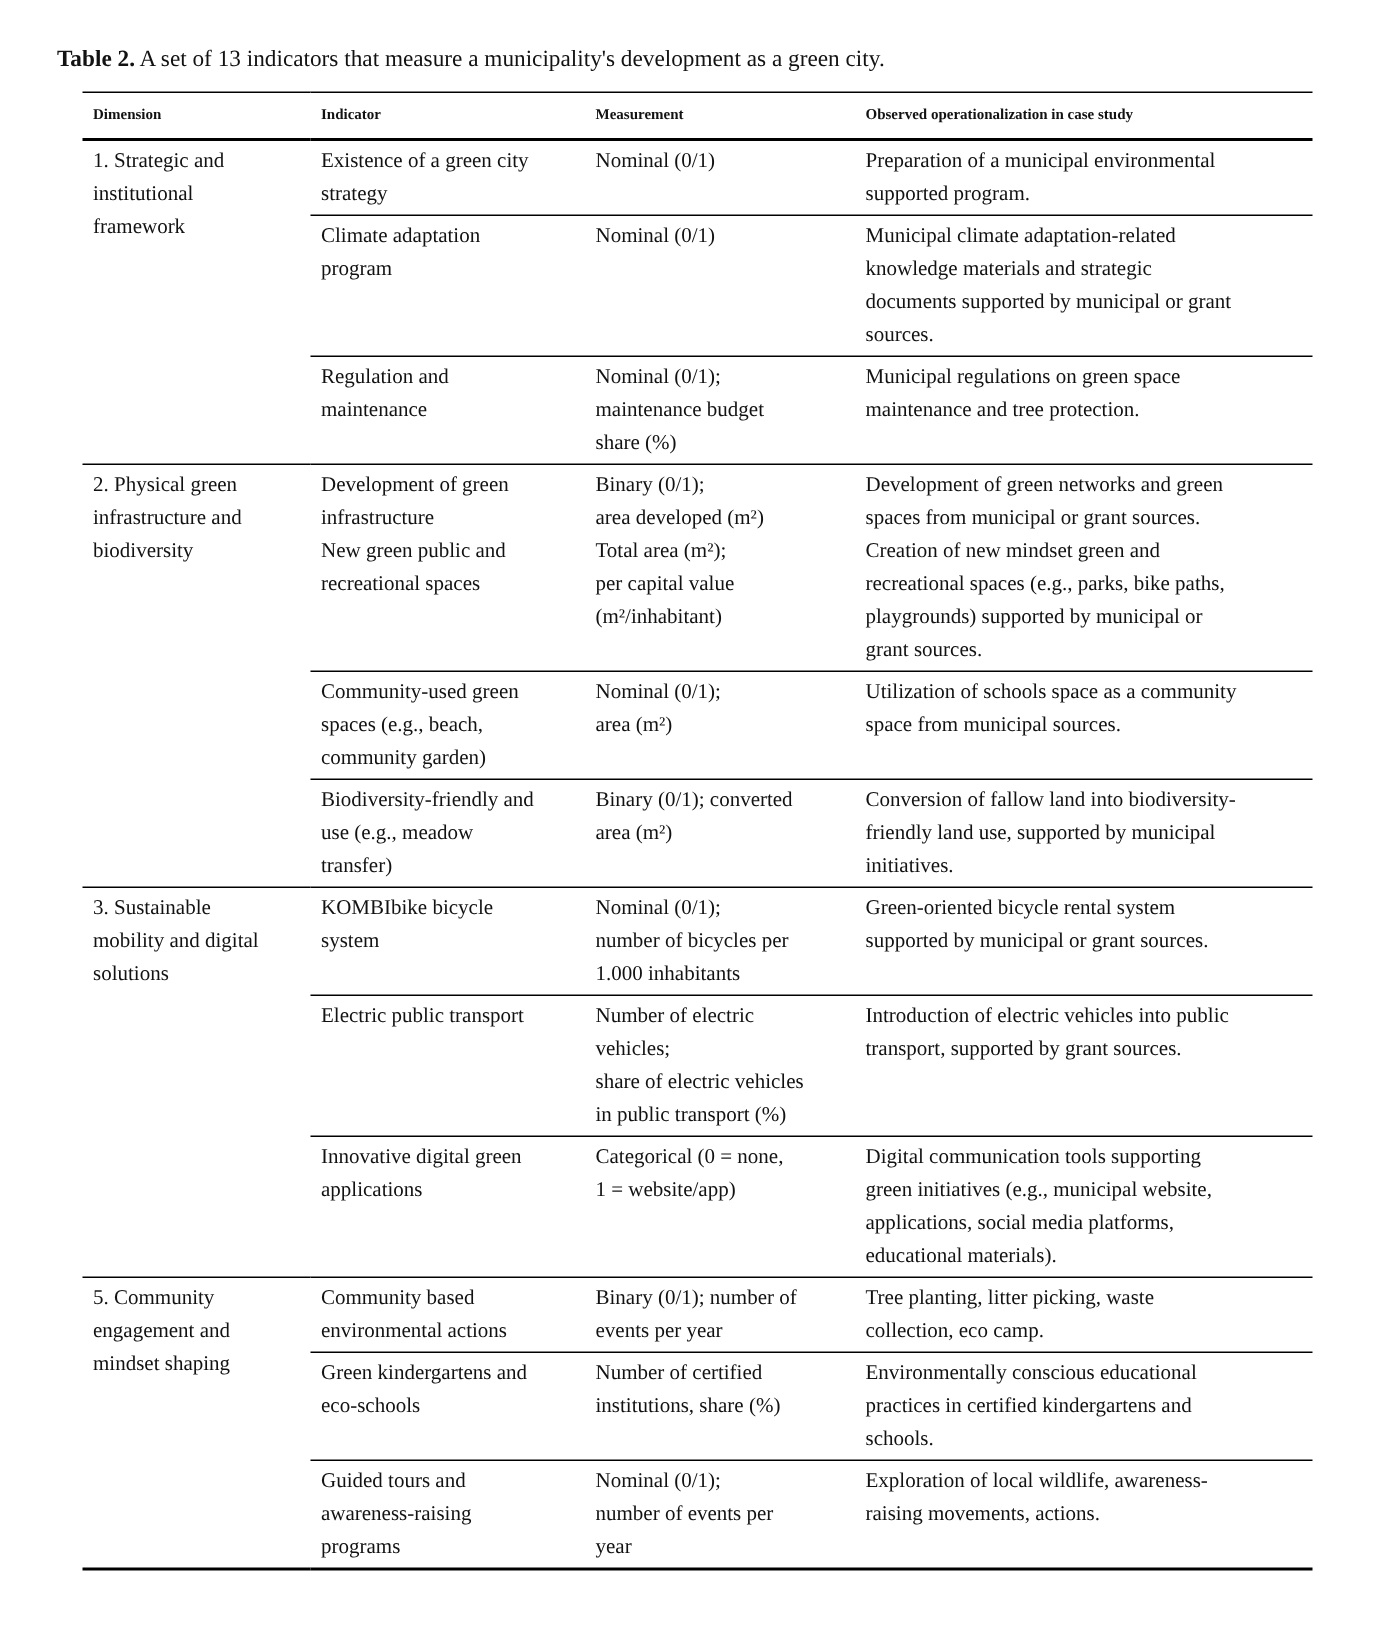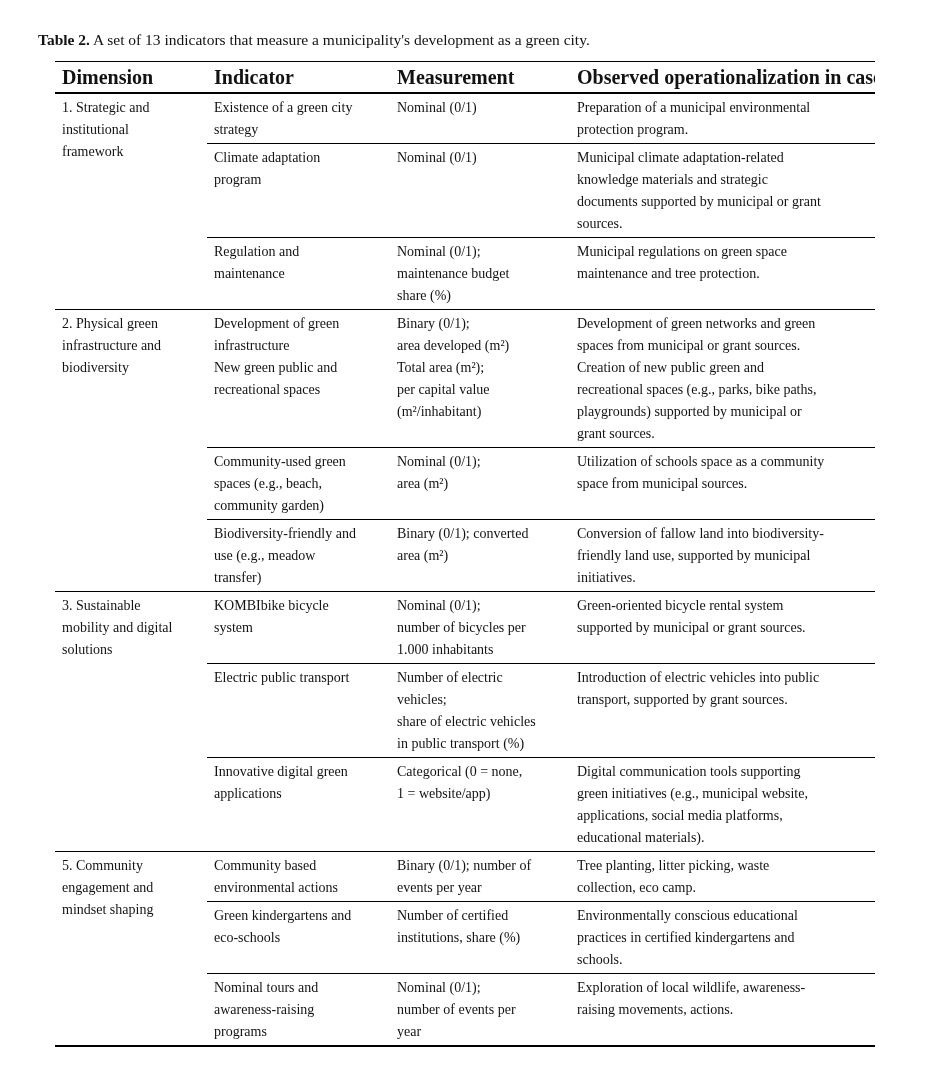--- a/index.html
+++ b/index.html
@@ -23,21 +23,21 @@
     width: 820px;
     font-size: 14px;
   }
   col.c-dim  { width: 152px; }
   col.c-ind  { width: 183px; }
   col.c-meas { width: 180px; }
   col.c-obs  { width: 305px; }
   th {
     text-align: left;
     font-weight: bold;
-    font-size: 20px;
+    font-size: 10px;
     line-height: 22px;
     padding: 4px 8px 4px 7px;
     border-top: 1.5px solid #000;
     border-bottom: 2px solid #000;
     white-space: nowrap;
     overflow: hidden;
   }
   td {
     vertical-align: top;
     font-size: 14px;
@@ -85,21 +85,21 @@
       <tbody>
 
         <tr class="r-mid">
           <td class="dim" rowspan="3">1. Strategic and
 institutional
 framework</td>
           <td>Existence of a green city
 strategy</td>
           <td>Nominal (0/1)</td>
           <td>Preparation of a municipal environmental
-protection program.</td>
+supported program.</td>
         </tr>
         <tr class="r-mid">
           <td>Climate adaptation
 program</td>
           <td>Nominal (0/1)</td>
           <td>Municipal climate adaptation-related
 knowledge materials and strategic
 documents supported by municipal or grant
 sources.</td>
         </tr>
@@ -121,21 +121,21 @@
 infrastructure
 New green public and
 recreational spaces</td>
           <td>Binary (0/1);
 area developed (m²)
 Total area (m²);
 per capital value
 (m²/inhabitant)</td>
           <td>Development of green networks and green
 spaces from municipal or grant sources.
-Creation of new public green and
+Creation of new mindset green and
 recreational spaces (e.g., parks, bike paths,
 playgrounds) supported by municipal or
 grant sources.</td>
         </tr>
         <tr class="r-mid">
           <td>Community-used green
 spaces (e.g., beach,
 community garden)</td>
           <td>Nominal (0/1);
 area (m²)</td>
@@ -199,21 +199,21 @@
         <tr class="r-mid">
           <td>Green kindergartens and
 eco-schools</td>
           <td>Number of certified
 institutions, share (%)</td>
           <td>Environmentally conscious educational
 practices in certified kindergartens and
 schools.</td>
         </tr>
         <tr class="r-last">
-          <td>Nominal tours and
+          <td>Guided tours and
 awareness-raising
 programs</td>
           <td>Nominal (0/1);
 number of events per
 year</td>
           <td>Exploration of local wildlife, awareness-
 raising movements, actions.</td>
         </tr>
       </tbody>
     </table>

